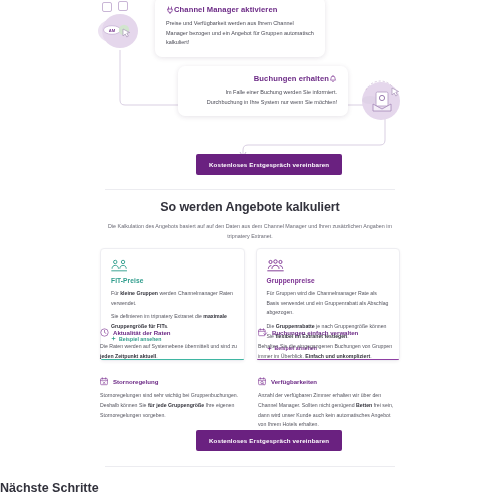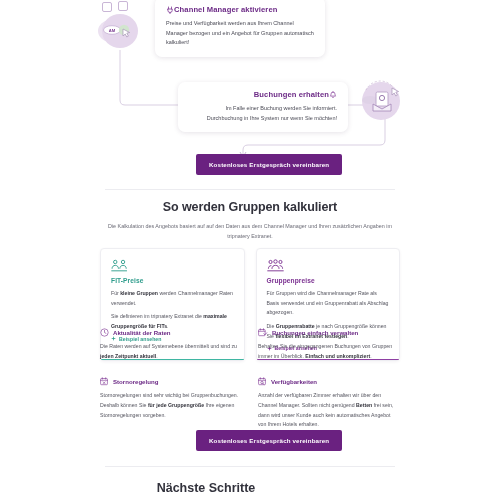--- a/index.html
+++ b/index.html
@@ -17,21 +17,21 @@
   .flow-svg { position:absolute; left:0; top:0; width:500px; height:190px; }
 
   .flow-card {
     position: absolute;
     background: #ffffff;
     border-radius: 7px;
     box-shadow: 0 1px 5px rgba(60,40,80,.13);
     padding: 8px 11px 9px 11px;
   }
   .flow-card.card-a { left:155px; top:-3px; width:170px; }
-  .flow-card.card-b { left:178px; top:82px; width:170px; text-align:right; }
+  .flow-card.card-b { left:178px; top:66px; width:170px; text-align:right; }
 
   .flow-title {
     font-size: 7.6px;
     font-weight: bold;
     color: #6c2a86;
     letter-spacing: .1px;
     display:flex; align-items:center; gap:0;
     margin-bottom: 5px;
   }
   .card-b .flow-title { justify-content:flex-end; }
@@ -154,23 +154,22 @@
     margin-bottom:5px;
   }
   .feat p {
     font-size:5.2px; line-height:1.85; color:#55555f;
   }
   .feat p b { color:#33333c; font-weight:bold; }
 
   
   .next-title {
     position:absolute; left:0; top:481px; width:396px;
-    text-align:center; font-size:12.5px; font-weight:bold;
+    font-size:12.5px; font-weight:bold;
     color:#32323c;
-    margin-left:8px;
   }
   .divider2 {
     position:absolute; left:105px; top:466px; width:290px; height:1px;
     background:#ececf0;
   }
 </style>
 </head>
 <body>
 
 <div class="page">
@@ -229,21 +228,21 @@
     </div>
 
     <div class="cta-wrap-1">
       <button class="cta">Kostenloses Erstgespräch vereinbaren</button>
     </div>
   </div>
 
   <div class="divider"></div>
 
   <div class="calc">
-    <div class="sec-title">So werden Gruppen kalkuliert</div>
+    <div class="sec-title">So werden Angebote kalkuliert</div>
     <div class="sec-sub">Die Kalkulation des Angebots basiert auf auf den Daten aus dem Channel Manager und Ihren zusätzlichen Angaben im tripnatery Extranet.</div>
 
     <div class="cards2">
 
       <div class="pcard teal">
         <svg class="gicon" width="17" height="13" viewBox="0 0 24 18">
           <circle cx="6" cy="4" r="2.4" fill="none" stroke="#2f9d8c" stroke-width="1.3"></circle>
           <circle cx="17" cy="4" r="2.4" fill="none" stroke="#2f9d8c" stroke-width="1.3"></circle>
           <path d="M1.5 13c0-2.6 2-4.2 4.5-4.2S10.5 10.4 10.5 13M12.5 13c0-2.6 2-4.2 4.5-4.2S21.5 10.4 21.5 13" fill="none" stroke="#2f9d8c" stroke-width="1.3" stroke-linecap="round"></path>
           <path d="M1 16.5h21" stroke="#2f9d8c" stroke-width="1.3" stroke-linecap="round"></path>

